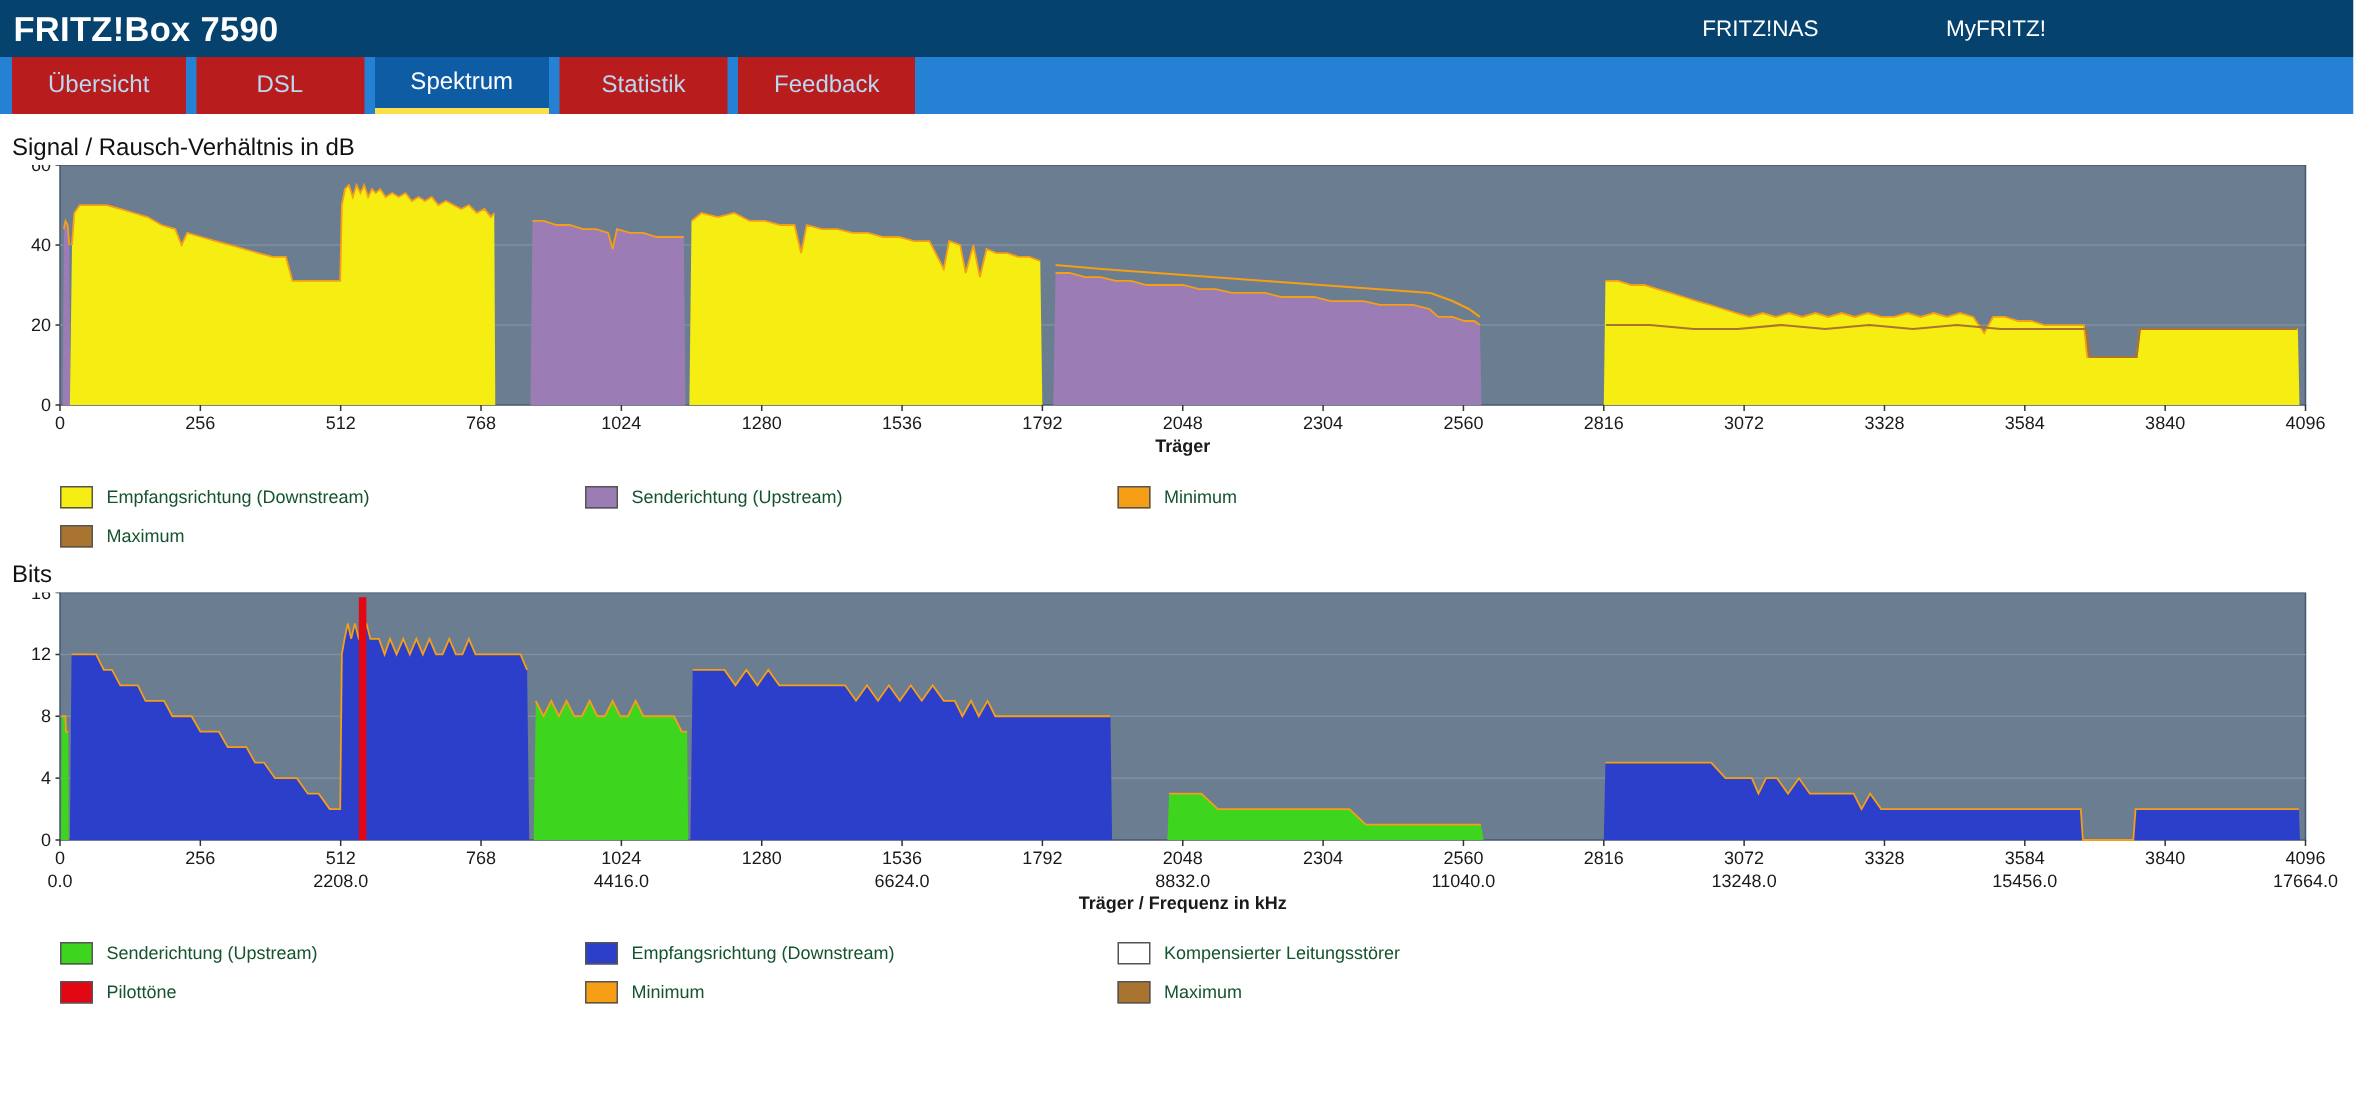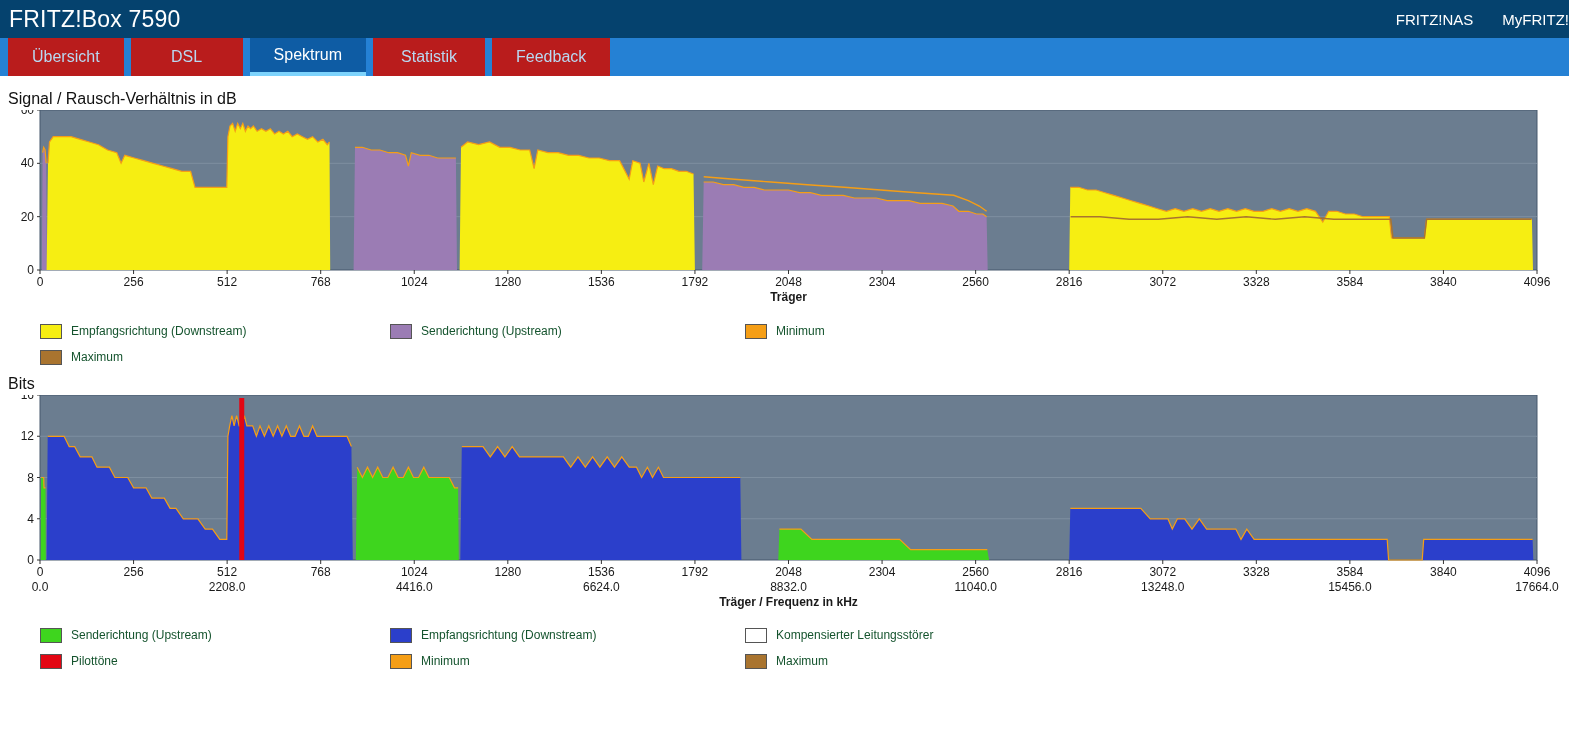--- a/index.html
+++ b/index.html
@@ -1,29 +1,29 @@
 <!DOCTYPE html>
 <html><head>
 <meta charset="utf-8">
 <style>
 *{box-sizing:border-box;margin:0;padding:0}
 html,body{width:1569px;height:745px}
 body{font-family:"Liberation Sans",sans-serif;background:#fff;overflow:hidden}
 .topbar{height:38px;background:#05426e;display:flex;align-items:center}
-.brand{color:#fff;font-size:23px;font-weight:400;padding-left:9px;letter-spacing:.2px}
-.topnav{margin-left:auto;display:flex;gap:29px;}
+.brand{color:#fff;font-size:23px;font-weight:700;padding-left:9px;letter-spacing:.2px}
+.topnav{margin-left:auto;display:flex;gap:85px;padding-right:205px}
 .topnav .toplink{color:#fff;font-size:15px;cursor:pointer;text-decoration:none}
 .bluebar{background:#2581d4}
 .crumbrow{height:60px;display:flex;align-items:center;justify-content:space-between;padding:0 16px 0 9px}
 .breadcrumb{color:#fff;font-size:17px;display:flex;align-items:center;gap:7px}
 .breadcrumb .sep{font-size:15px;opacity:.9}
 .helpbtn{width:27px;height:27px;border-radius:50%;background:#fff;color:#2581d4;font-weight:700;font-size:17px;display:flex;align-items:center;justify-content:center;cursor:pointer}
 .tabs{display:flex;gap:7px;padding-left:8px;height:38px}
 .tab{min-width:112px;padding:0 24px;background:#b91c1c;color:#b9d8f1;font-size:16px;display:flex;align-items:center;justify-content:center;cursor:pointer}
-.tab.active{background:#0e5ca4;color:#fff;border-bottom:4px solid #7dd3fc}
+.tab.active{background:#0e5ca4;color:#fff;border-bottom:4px solid #fde047}
 main{padding-top:6px}
 .chart-title{font-size:16px;color:#111;margin:8px 0 2px 8px}
 .chart-title.mt{}
 .chart-wrap{margin-left:8px;line-height:0}
 .legend{display:grid;grid-template-columns:350px 355px auto;row-gap:7px;margin:10px 10px 0 40px;font-size:12px;color:#14532d;line-height:19px}
 .legend-item{display:flex;align-items:center;gap:9px}
 .swatch{width:22px;height:15px;border:1px solid #555;flex:none}
 </style>
 </head>
 <body>

